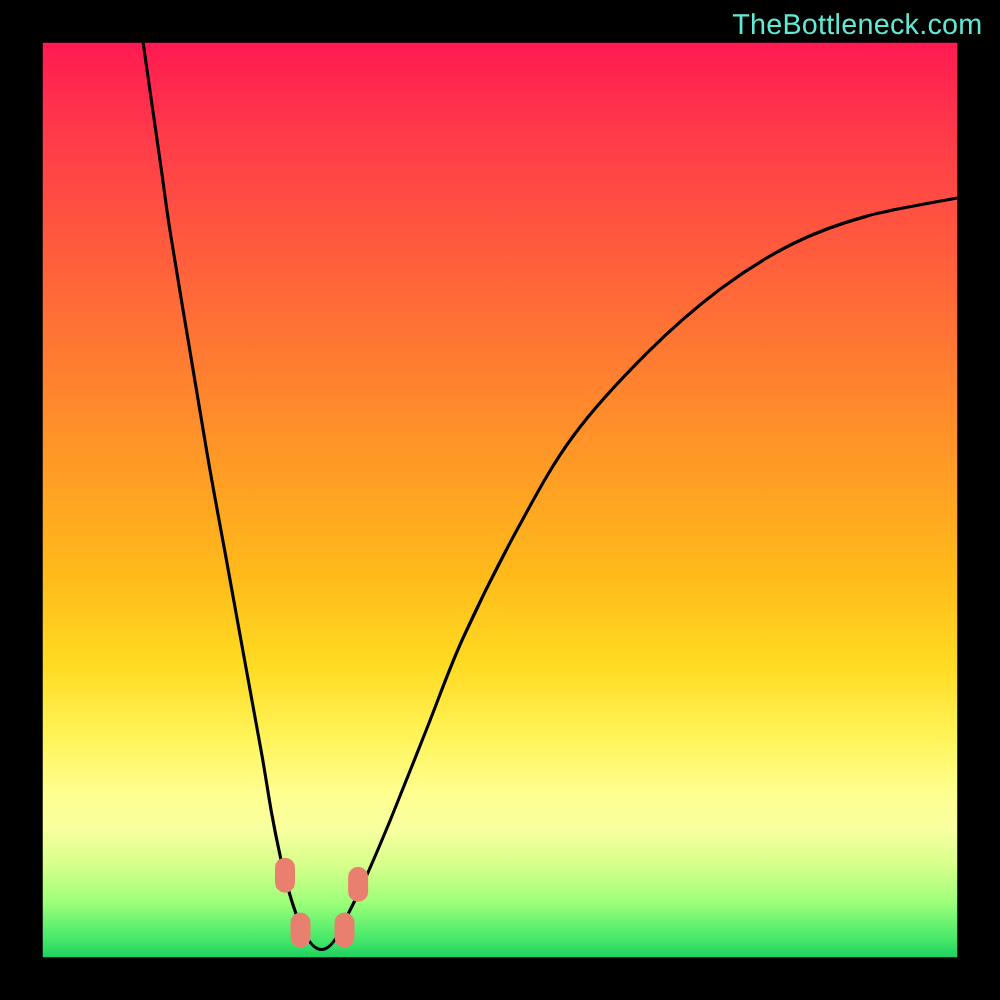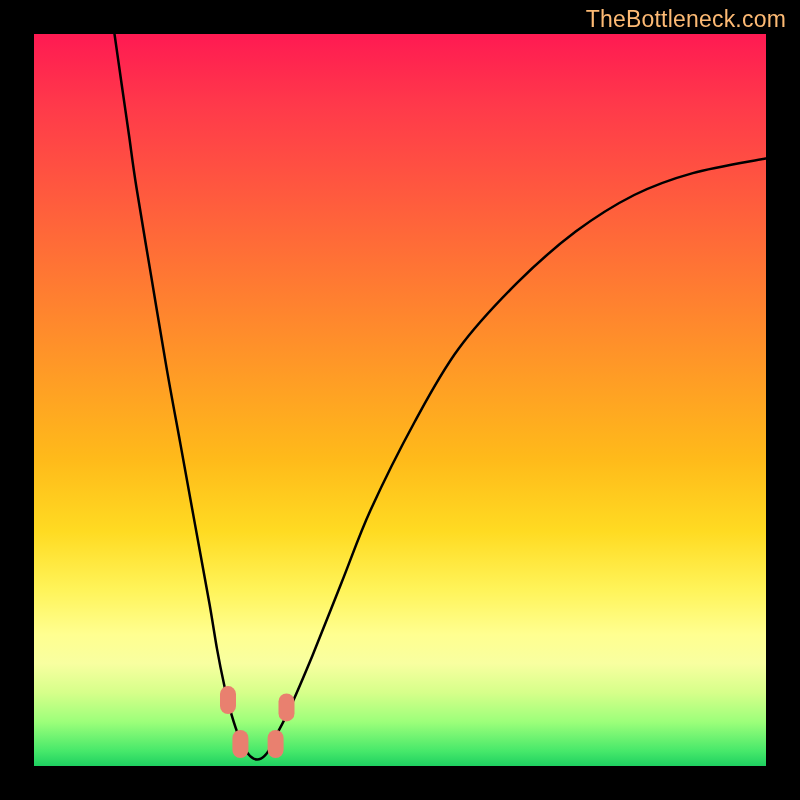--- a/index.html
+++ b/index.html
@@ -45,21 +45,21 @@
       #d6ff8a 90%,
       #9cff7a 94%,
       #46e86a 98%,
       #1ed060 100%
     );
   }
   .watermark {
     position: absolute;
     top: 6px;
     right: 14px;
-    color: #fdba74;
+    color: #5eead4;
     font-size: 23px;
     letter-spacing: 0.2px;
     font-weight: 400;
   }
   svg.curve {
     position: absolute;
     inset: 0;
     width: 732px;
     height: 732px;
   }

